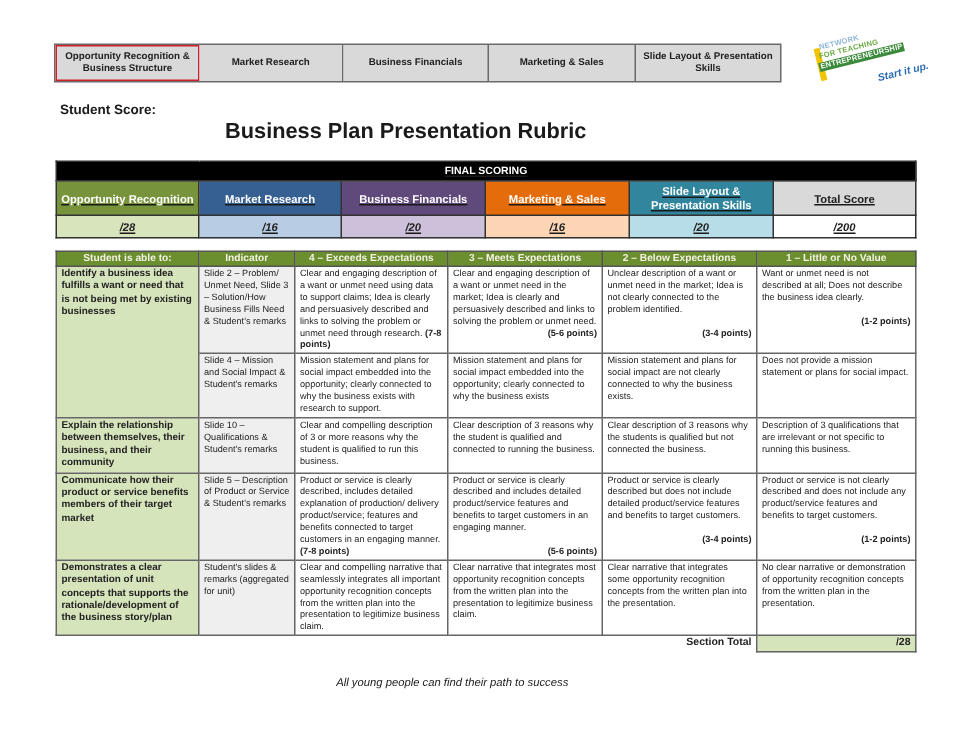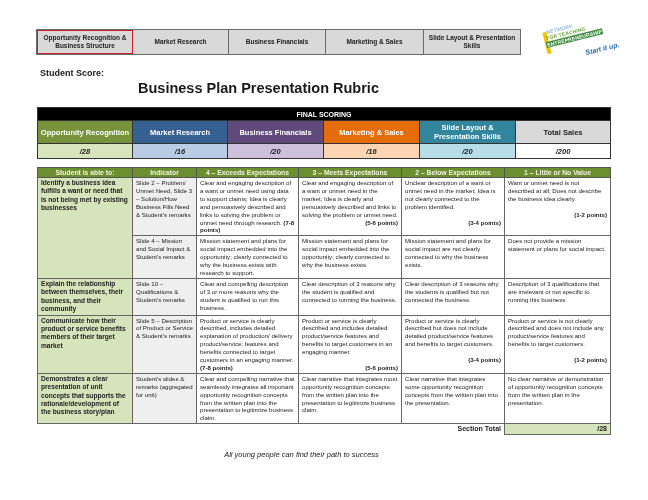--- a/index.html
+++ b/index.html
@@ -21,23 +21,23 @@
   .logo { position:absolute; left:545px; top:23px; width:80px; height:40px; }
   .logo .l1,.logo .l2,.logo .l3 { position:absolute; font-size:5px; font-weight:bold; transform:rotate(-14deg);
           transform-origin:left bottom; white-space:nowrap; letter-spacing:0.2px; }
   .logo .l1 { left:2px; top:6px; color:#8fb6d8; }
   .logo .l2 { left:2px; top:12px; color:#6aa842; }
   .logo .l3 { left:2px; top:19px; color:#ffffff; background:#3b8a3b; padding:0 1px; }
   .logo .bar1 { position:absolute; left:0; top:9px; width:4px; height:22px; background:#f2c400; transform:rotate(-14deg); }
   .logo .tag { position:absolute; left:40px; top:22px; font-size:7px; font-style:italic; font-weight:bold; color:#2b6cb0; transform:rotate(-14deg); }
 
   .student { position:absolute; left:40px; top:68px; font-size:9px; font-weight:bold; }
-  .title { position:absolute; left:0; width:517px; top:80px; text-align:center; font-size:14.5px; font-weight:bold; }
+  .title { position:absolute; left:12px; width:517px; top:80px; text-align:center; font-size:14.5px; font-weight:bold; }
 
-  .score { position:absolute; left:37px; top:107px; width:573px; border-collapse:collapse; table-layout:fixed; }
+  .score { position:absolute; left:37px; top:107px; width:573px; border-collapse:collapse; table-layout:fixed;text-decoration:underline; }
   .score td { font-size:7.5px; font-weight:bold; text-align:center; border:1px solid #333; padding:0; }
   .score .hdr td { background:#000; color:#fff; height:12px; font-size:7px; }
   .score .cats td { height:22px; color:#fff; line-height:9px; }
   .score .vals td { height:14px; font-style:italic; color:#222; }
 
   .rubric { position:absolute; left:37px; top:167px; width:573px; border-collapse:collapse; table-layout:fixed; }
   .rubric th { background:#6b8e2f; color:#f3f3e3; font-size:6.8px; font-weight:bold; height:9px; padding:0;
                border:1px solid #555; }
   .rubric td { font-size:6.1px; line-height:7.9px; vertical-align:top; padding:1px 3px; border:1px solid #666; color:#222; }
   .rubric td.skill { background:#d6e4bc; font-weight:bold; font-size:6.6px; line-height:8.4px; }
@@ -83,21 +83,21 @@
   <tbody>
       <tr class="hdr">
         <td colspan="6">FINAL SCORING</td>
       </tr>
   <tr class="cats">
     <td style="background:#77933c">Opportunity Recognition</td>
     <td style="background:#376092">Market Research</td>
     <td style="background:#604a7b">Business Financials</td>
     <td style="background:#e46c0a">Marketing &amp; Sales</td>
     <td style="background:#31859c">Slide Layout &amp; Presentation Skills</td>
-    <td style="background:#d9d9d9;color:#222">Total Sales</td>
+    <td style="background:#d9d9d9;color:#222">Total Score</td>
   </tr>
   <tr class="vals">
     <td style="background:#d8e4bc">/28</td>
     <td style="background:#b8cce4">/16</td>
     <td style="background:#ccc0da">/20</td>
     <td style="background:#fcd5b4">/16</td>
     <td style="background:#b7dee8">/20</td>
     <td style="background:#ffffff">/200</td>
   </tr>
 </tbody>

